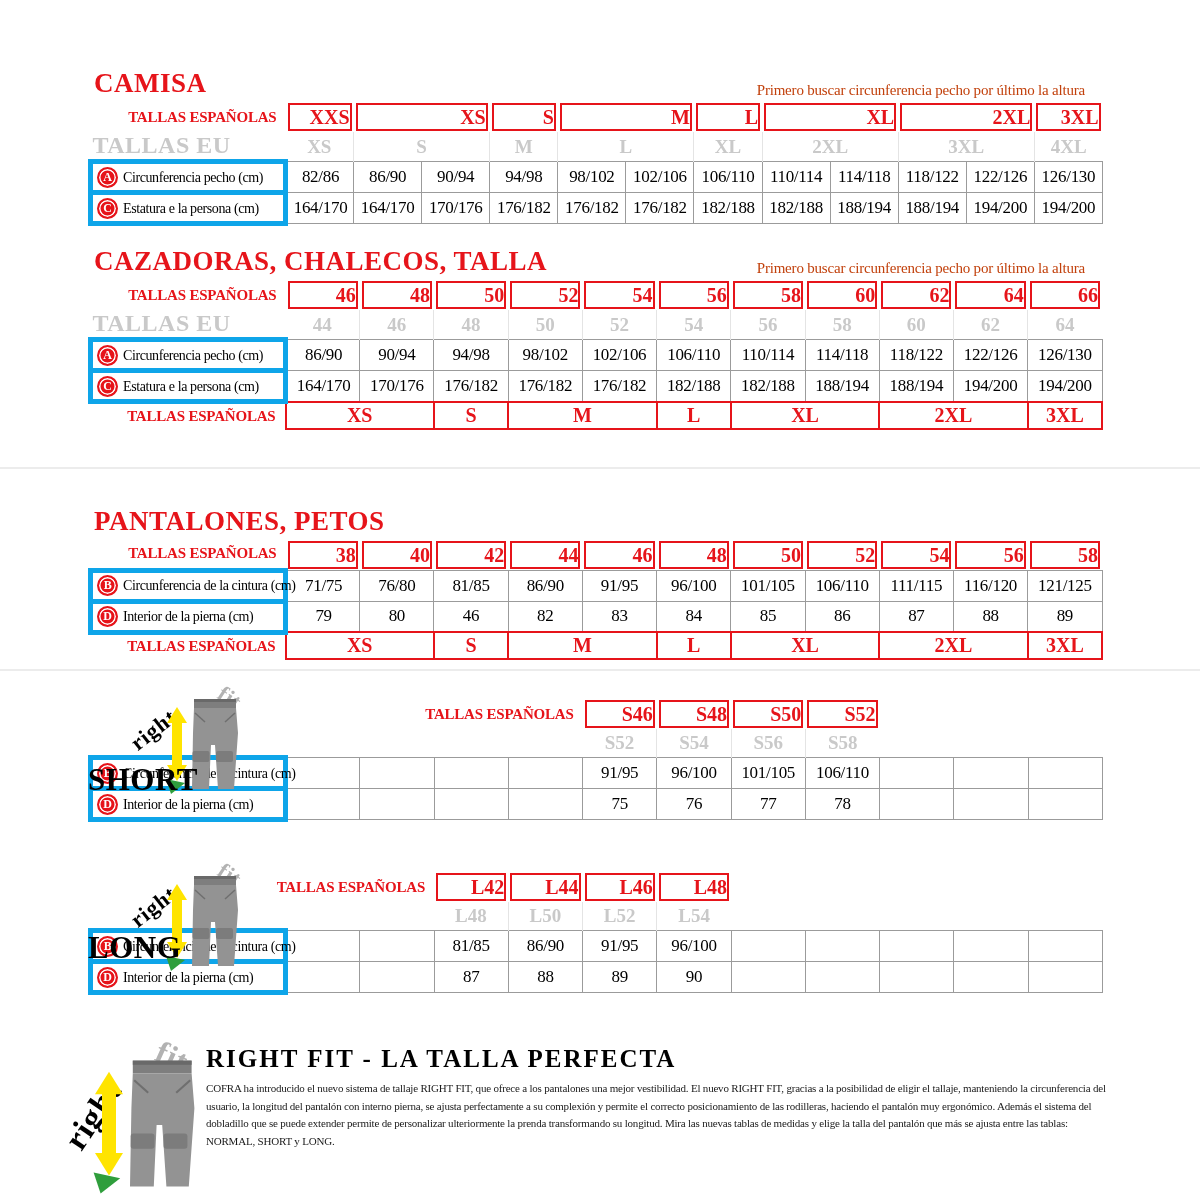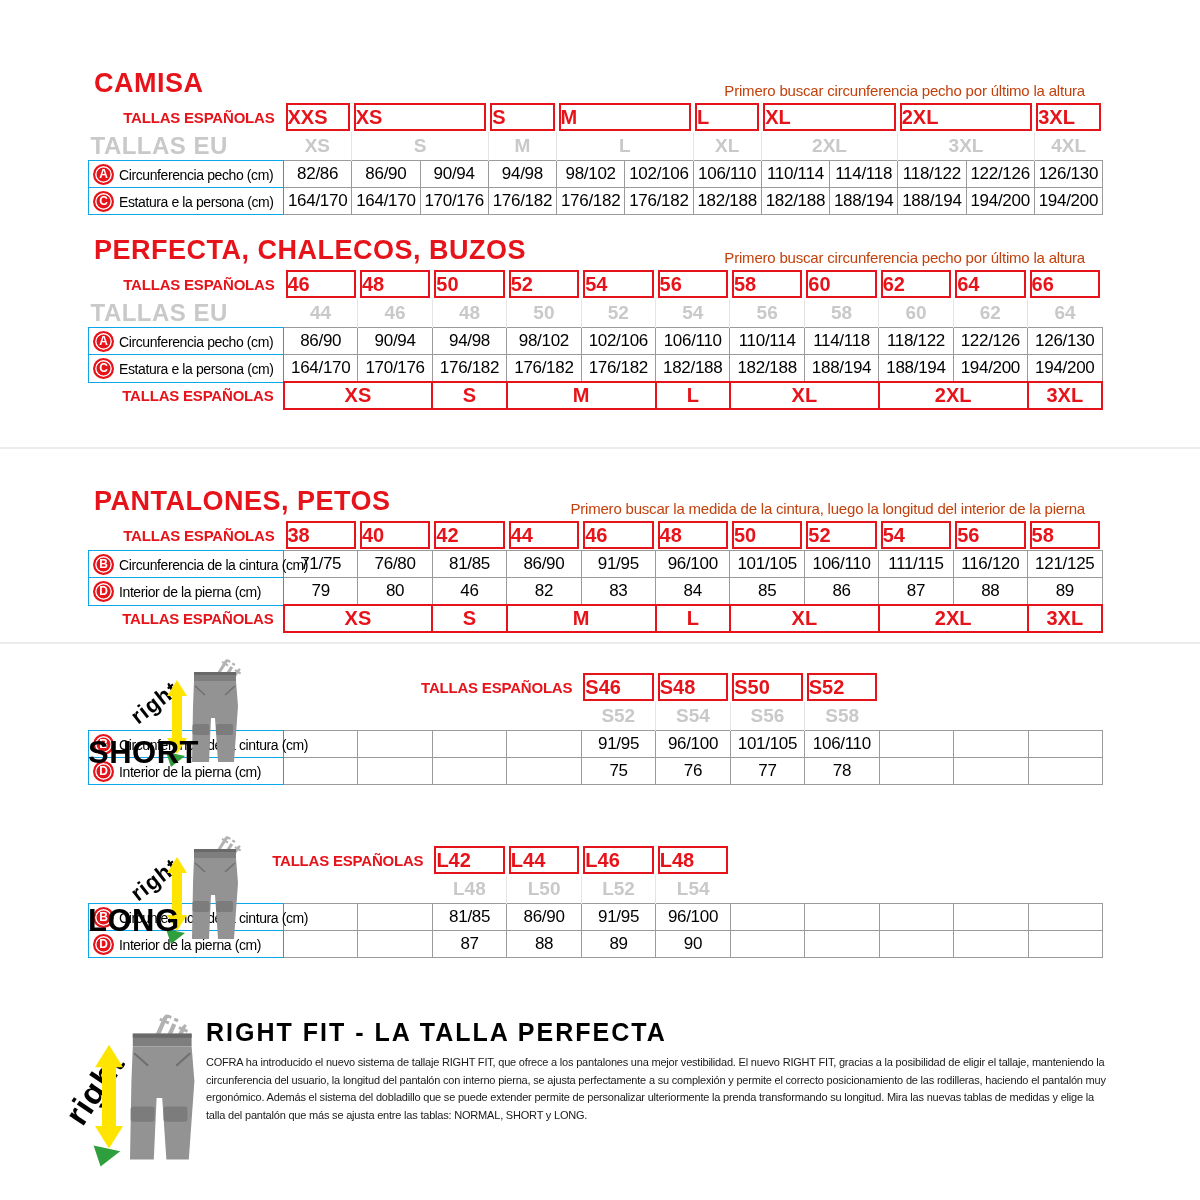--- a/index.html
+++ b/index.html
@@ -1,37 +1,37 @@
 <!DOCTYPE html>
 <html><head>
 <meta charset="utf-8">
 <style>
   html,body{margin:0;padding:0;background:#fff;}
   .page{position:relative;width:1200px;height:1200px;background:#fff;overflow:hidden;
-        font-family:Liberation Sans, sans-serif;color:#111;}
+        font-family:Liberation Serif, serif;color:#111;}
   .content{position:absolute;left:88px;top:68px;width:1015px;}
 
   
   .sec-head{display:flex;justify-content:space-between;align-items:flex-end;margin-bottom:3px;}
   .sec-title{font-size:27px;font-weight:bold;color:var(--red);letter-spacing:.5px;padding-left:6px;white-space:nowrap;}
   .sec-note{font-size:15px;color:#c2410c;letter-spacing:-.2px;margin-right:18px;white-space:nowrap;}
 
   
   table.size-table{width:1015px;table-layout:fixed;border-collapse:collapse;}
   td{padding:0;vertical-align:middle;}
   td.lbl-red{color:var(--red);font-weight:bold;font-size:15px;text-align:right;padding-right:9px;letter-spacing:-.2px;white-space:nowrap;}
   td.lbl-gray{color:#c9c9c9;font-weight:bold;font-size:24px;text-align:left;padding-left:2px;letter-spacing:.5px;white-space:nowrap;}
   td.sboxtd{height:30px;}
-  .sbox{border:2px solid var(--red);margin:0 2px;height:24px;line-height:24px;text-align:left;
+  .sbox{border:2px solid var(--red);margin:0 2px;height:24px;line-height:24px;text-align:right;
         color:var(--red);font-weight:bold;font-size:20px;background:#fff;}
   td.eu{height:28px;color:#c9c9c9;font-weight:bold;font-size:19px;text-align:center;}
   td.eu + td.eu{border-left:1px solid #e4e4e4;}
   td.blank{height:28px;}
   td.val{border:1px solid #9b9b9b;height:26px;text-align:center;font-size:17px;color:#000;letter-spacing:-.3px;}
-  td.rowlab{border:1px solid #0ea5e9;height:26px;font-size:14px;color:#000;letter-spacing:-.4px;
+  td.rowlab{border:5px solid #0ea5e9;height:26px;font-size:14px;color:#000;letter-spacing:-.4px;
             white-space:nowrap;padding-left:3px;}
   .rowlab-txt{vertical-align:middle;}
   td.letter{border:2px solid var(--red);height:25px;color:var(--red);font-weight:bold;font-size:20px;text-align:center;}
   .badge{display:inline-block;width:17px;height:17px;line-height:17px;margin:0 5px 0 1px;border-radius:50%;
          background:var(--red);border:2px solid var(--red);box-shadow:inset 0 0 0 1.5px #fff;
          color:#fff;font-weight:bold;font-size:12px;text-align:center;vertical-align:middle;}
 
   .sep{width:1200px;margin-left:-88px;height:2px;background:#ececec;}
   .mt20{margin-top:20px;} .mt22{margin-top:37px;} .mt9{margin-top:9px;} .mt21{margin-top:21px;}
 
@@ -151,21 +151,21 @@
               <td class="val">188/194</td>
               <td class="val">194/200</td>
               <td class="val">194/200</td>
             </tr>
           </tbody>
         </table>
     </section>
 
     <section class="mt20">
       <div class="sec-head">
-        <div class="sec-title">PERFECTA, CHALECOS, BUZOS</div>
+        <div class="sec-title">CAZADORAS, CHALECOS, TALLA</div>
         <div class="sec-note">Primero buscar circunferencia pecho por último la altura</div>
       </div>
       <table class="size-table">
           <colgroup>
             <col style="width:195px">
             <col>
             <col>
             <col>
             <col>
             <col>
@@ -267,21 +267,20 @@
             </tr>
           </tbody>
         </table>
     </section>
 
     <div class="sep mt22"></div>
 
     <section class="mt22">
       <div class="sec-head">
         <div class="sec-title">PANTALONES, PETOS</div>
-        <div class="sec-note">Primero buscar la medida de la cintura, luego la longitud del interior de la pierna</div>
       </div>
       <table class="size-table">
           <colgroup>
             <col style="width:195px">
             <col>
             <col>
             <col>
             <col>
             <col>
             <col>

